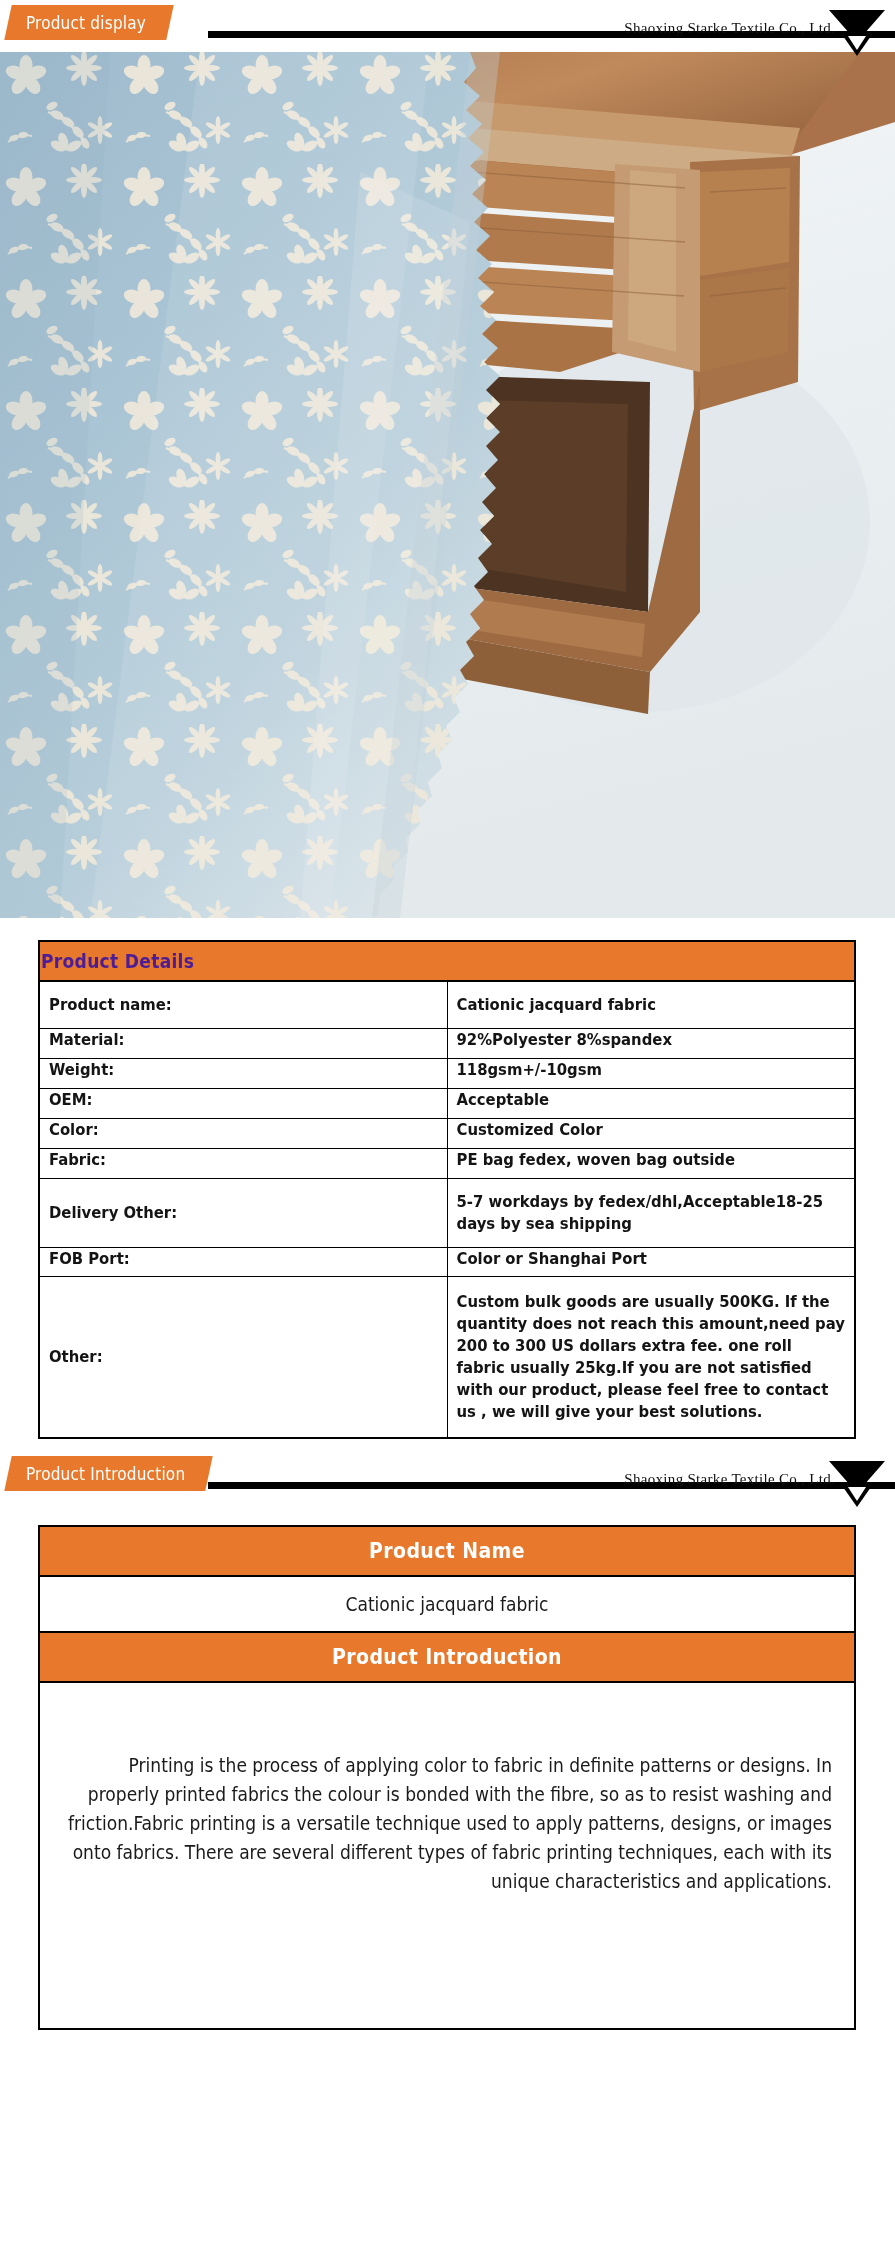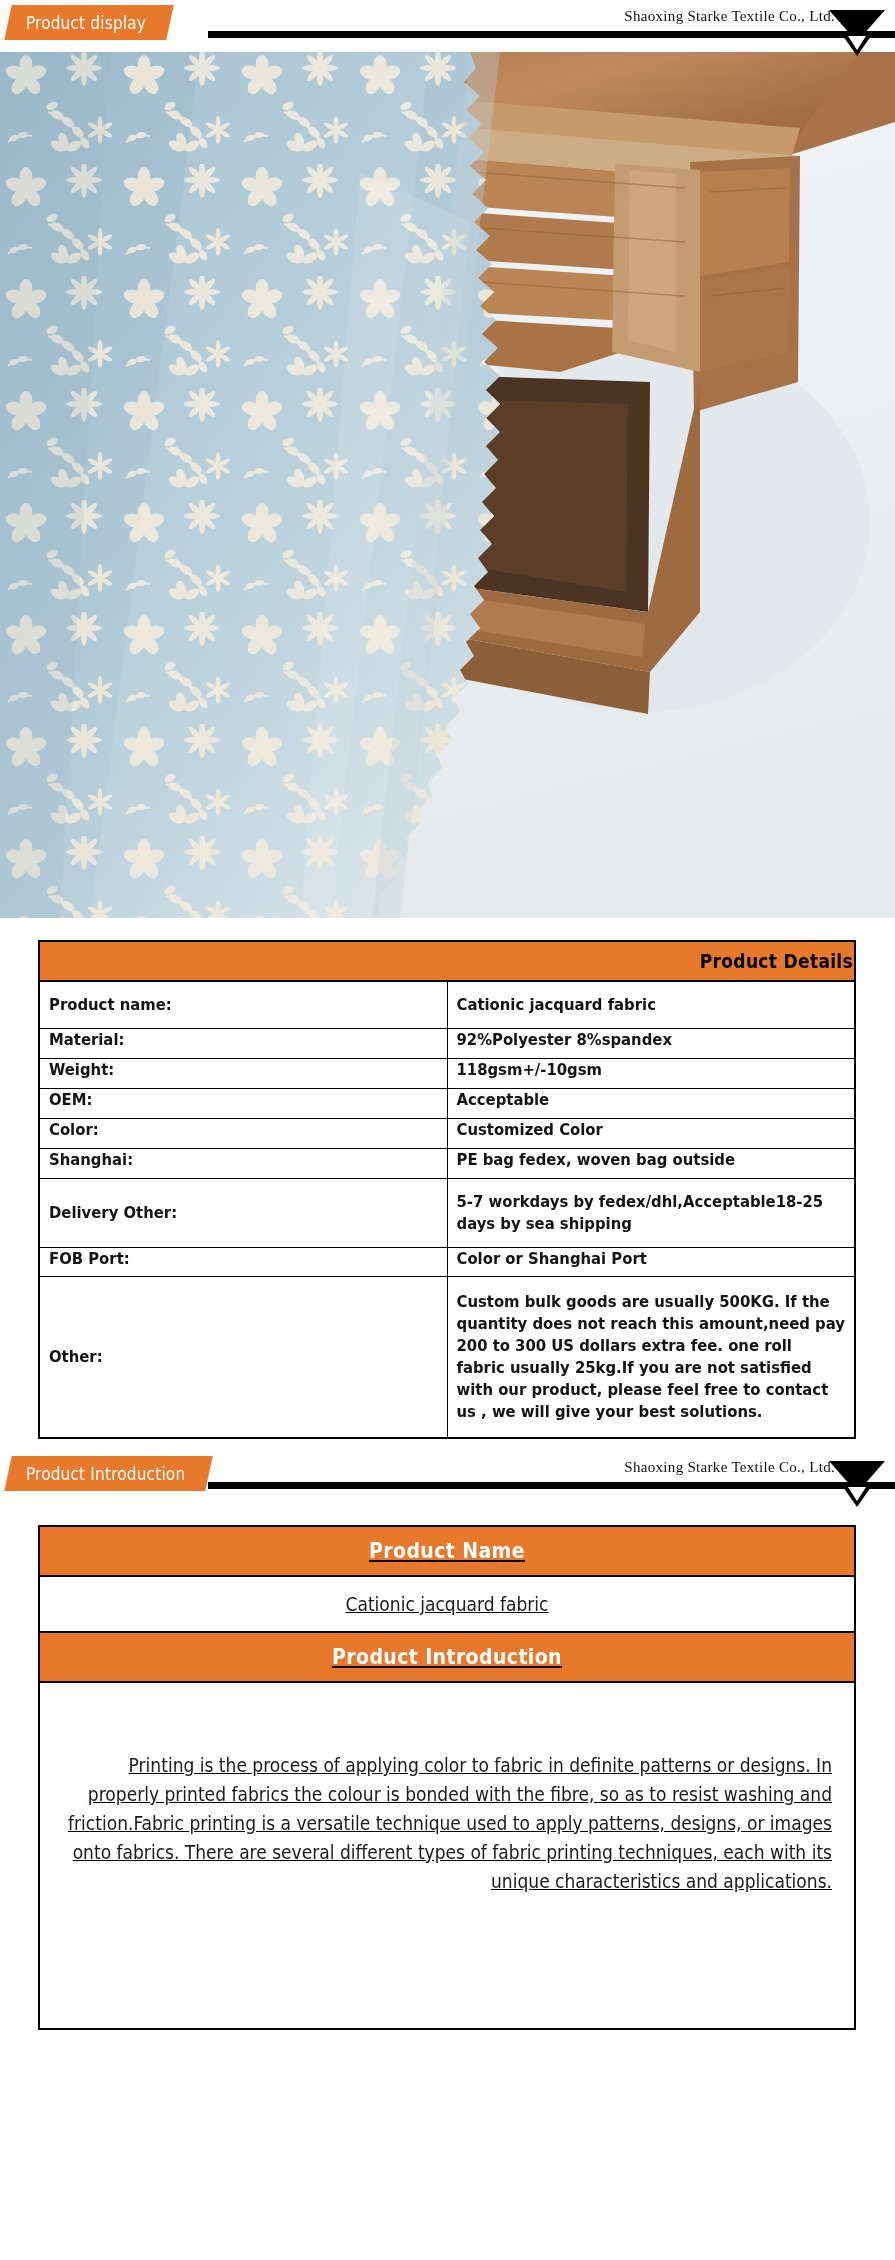--- a/index.html
+++ b/index.html
@@ -51,21 +51,21 @@
     font-size: 17px;
     font-weight: 400;
     letter-spacing: 0.2px;
     white-space: nowrap;
     font-family: "DejaVu Sans", sans-serif;
     font-stretch: condensed;
   }
   .hdr-company {
     position: absolute;
     right: 60px;
-    top: 8px;
+    top: 20px;
     font-family: "Liberation Serif", serif;
     font-size: 15px;
     color: #111111;
     white-space: nowrap;
     letter-spacing: 0.3px;
     z-index: 2;
   }
   .hdr-mark {
     position: absolute;
     right: 8px;
@@ -91,24 +91,24 @@
   }
   table.details {
     border-collapse: collapse;
     margin: 0 0 0 38px;
     width: 818px;
     table-layout: fixed;
     border: 2px solid #000;
   }
   table.details th.details-title {
     background: #E8792C;
-    color: #000000;
+    color: #4c1d95;
     font-size: 19px;
     font-weight: bold;
-    text-align: right;
+    text-align: left;
     height: 36px;
     border: 2px solid #000;
     font-family: "DejaVu Sans", sans-serif;
     font-stretch: condensed;
     letter-spacing: 0.3px;
   }
   table.details td {
     border: 1.6px solid #000;
     font-size: 16.5px;
     font-weight: bold;
@@ -119,21 +119,21 @@
     font-stretch: condensed;
     vertical-align: middle;
   }
   table.details td.k {
     width: 146px;
   }
   table.details tr.tall td { padding-top: 12px; padding-bottom: 12px; }
   table.details tr.xtall td { padding-top: 14px; padding-bottom: 14px; }
 
   
-  .intro-zone { padding: 22px 0 0 0; text-decoration: underline; }
+  .intro-zone { padding: 22px 0 0 0; }
   table.intro {
     border-collapse: collapse;
     margin: 0 0 0 38px;
     width: 818px;
     table-layout: fixed;
     border: 2px solid #000;
   }
   table.intro td.bar {
     background: #E8792C;
     color: #ffffff;
@@ -367,21 +367,21 @@
         </tr>
         <tr>
           <td class="k">OEM:</td>
           <td class="v">Acceptable</td>
         </tr>
         <tr>
           <td class="k">Color:</td>
           <td class="v">Customized Color</td>
         </tr>
         <tr>
-          <td class="k">Shanghai:</td>
+          <td class="k">Fabric:</td>
           <td class="v">PE bag fedex, woven bag outside</td>
         </tr>
         <tr class="tall">
           <td class="k">Delivery Other:</td>
           <td class="v">5-7 workdays by fedex/dhl,Acceptable18-25 days by sea shipping</td>
         </tr>
         <tr>
           <td class="k">FOB Port:</td>
           <td class="v">Color or Shanghai Port</td>
         </tr>

